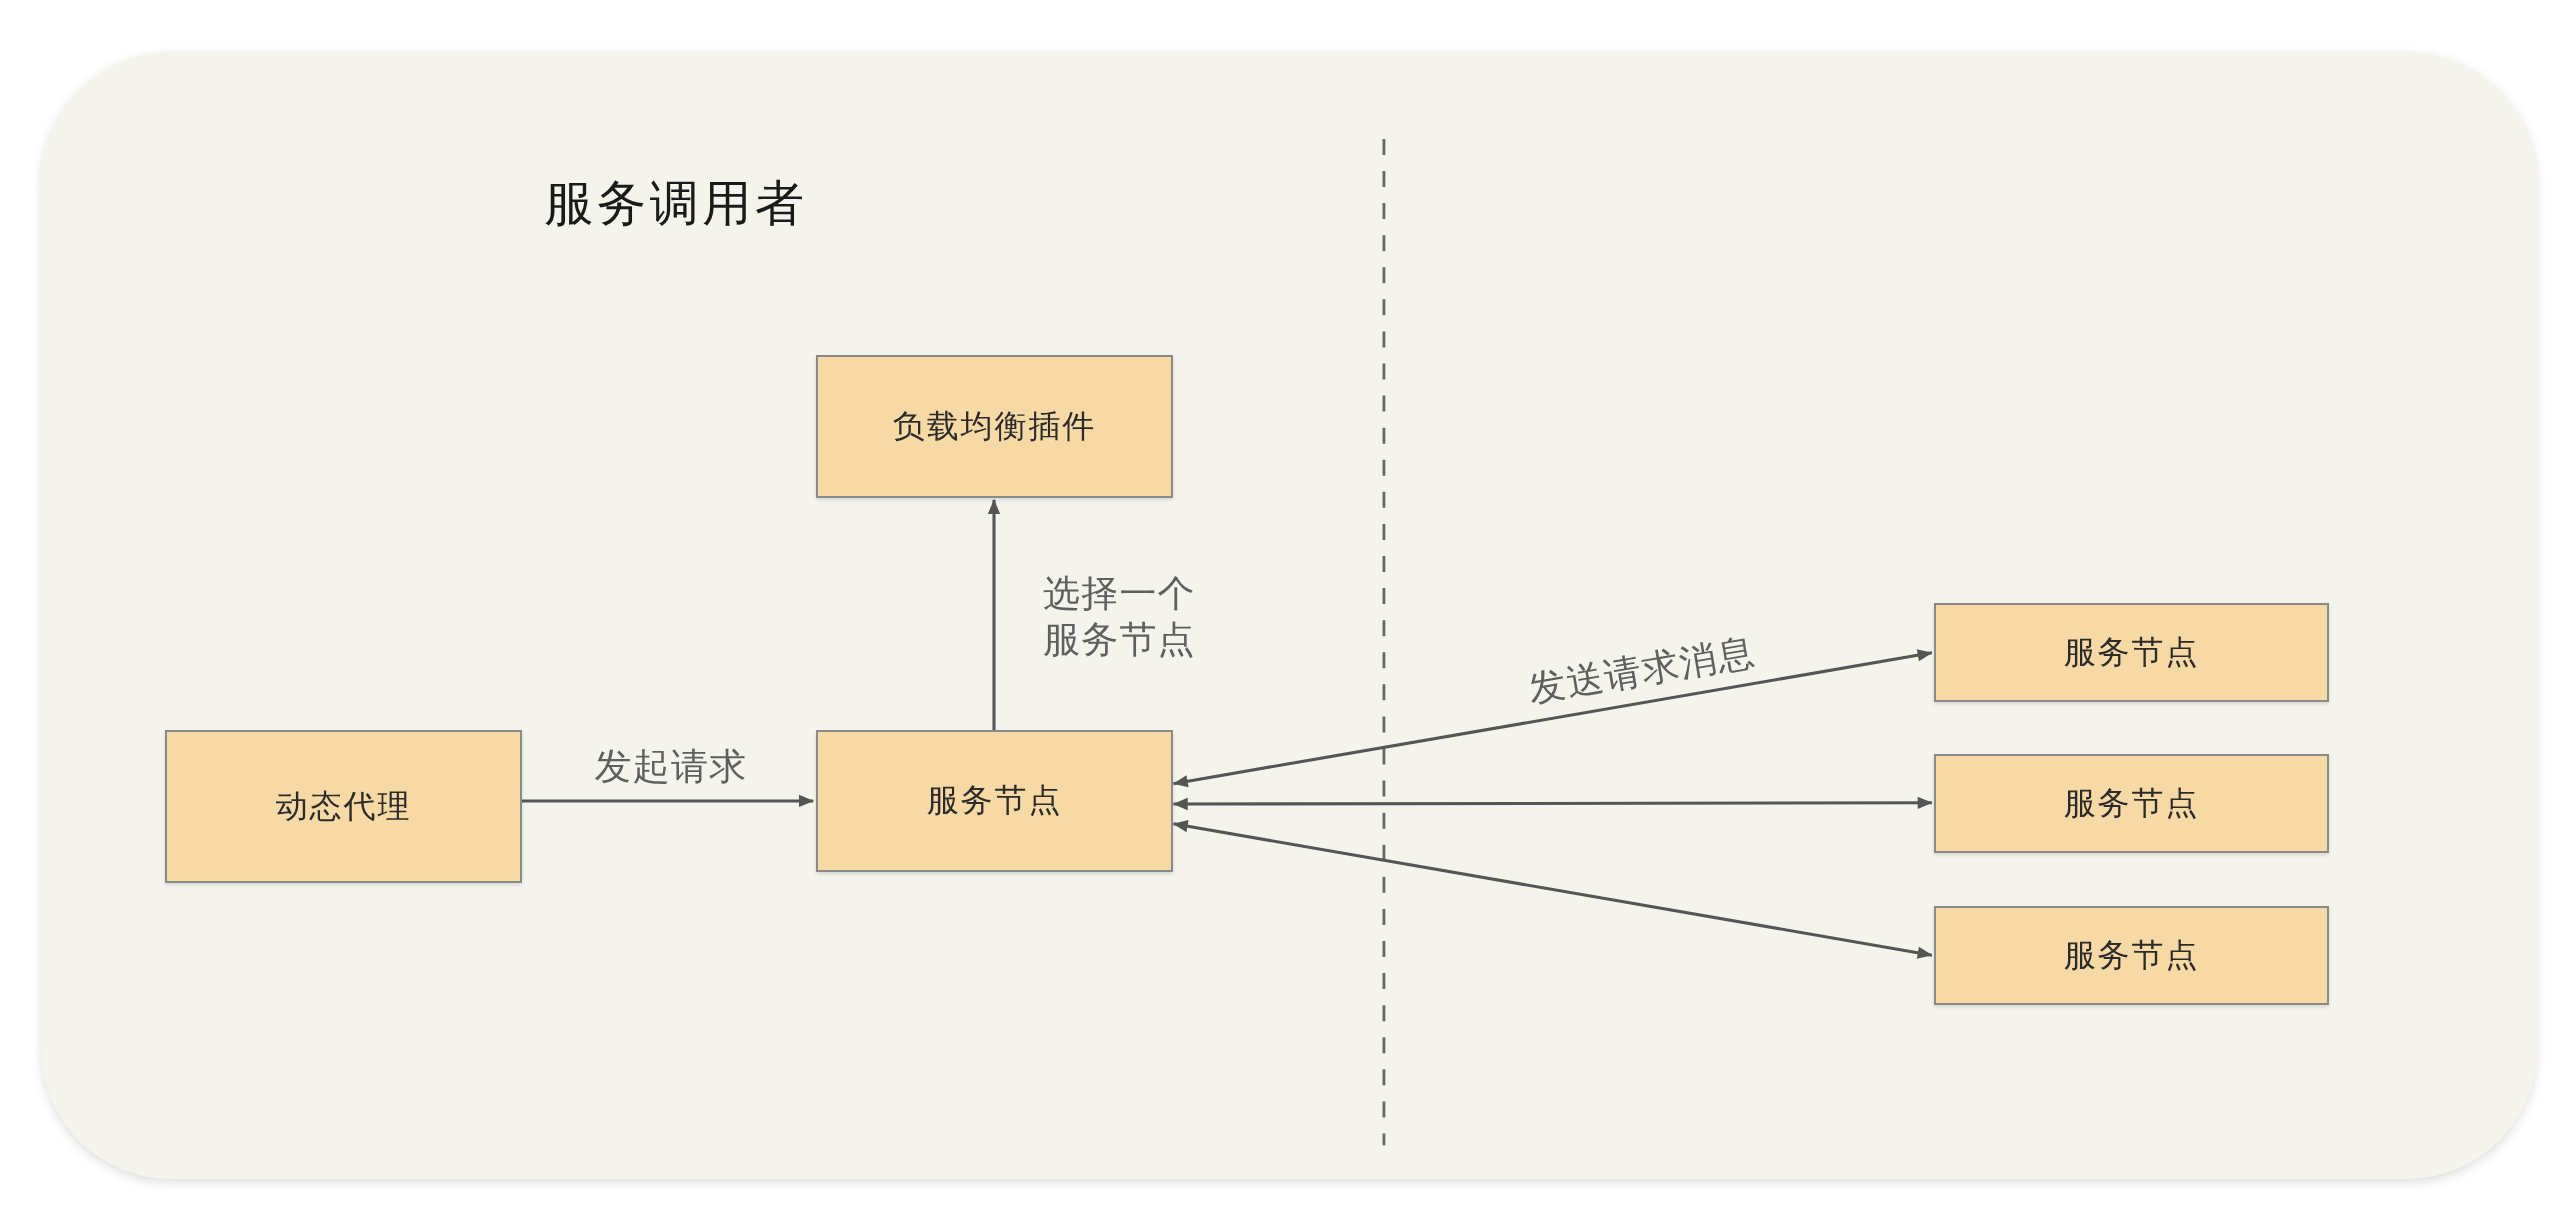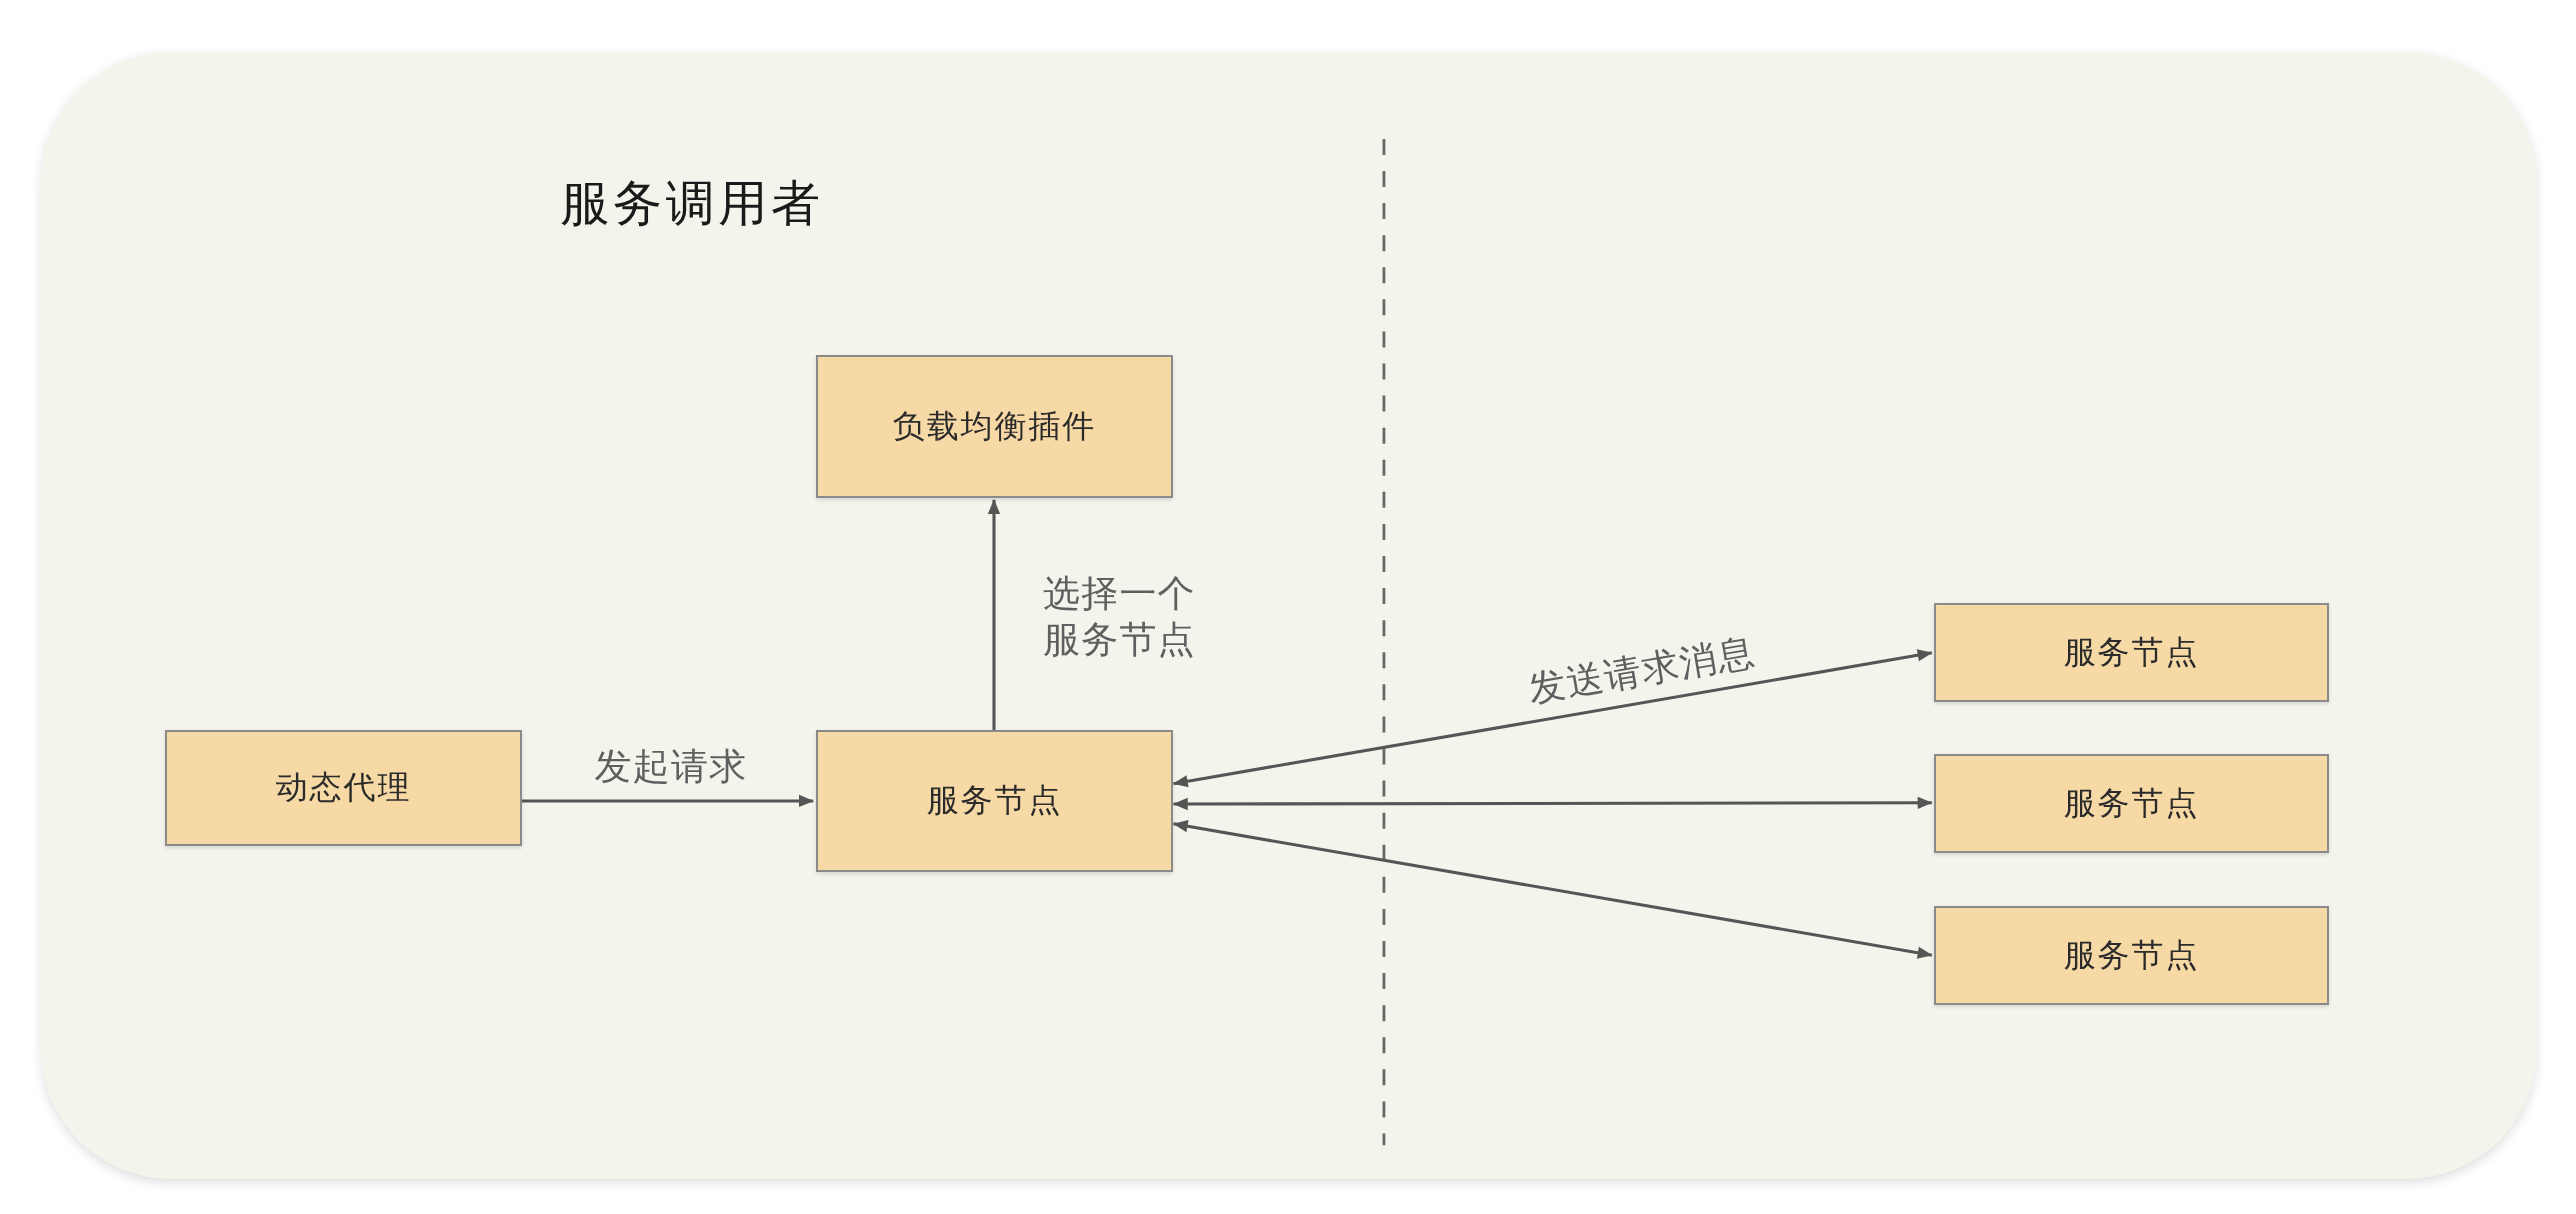--- a/index.html
+++ b/index.html
@@ -26,31 +26,31 @@
   .svg-layer{position:absolute;left:0;top:0;width:2576px;height:1215px;}
   .edge{stroke:var(--line-color);stroke-width:5;fill:none;}
   .divider{stroke:#666666;stroke-width:4.5;stroke-dasharray:26 26;fill:none;}
   .arrowhead{fill:var(--line-color);}
 
   .section-title{
     position:absolute;transform:translate(-50%,-50%);
     font-size:49px;font-weight:500;letter-spacing:3.7px;color:var(--title-text);
     white-space:nowrap;
   }
-  .title-caller{left:676px;top:204px;margin-left:16px;}
+  .title-caller{left:676px;top:204px;}
   .title-cluster{left:1907px;top:204px;}
 
   .box{
     position:absolute;display:flex;align-items:center;justify-content:center;
     background:var(--box-fill);border:2.5px solid var(--box-border);
     color:var(--box-text);font-size:32px;font-weight:500;letter-spacing:1.9px;
     white-space:nowrap;box-shadow:0 1.9px 3.7px rgba(0,0,0,0.12);
   }
   .box-load-balancer{left:816px;top:355px;width:357px;height:143px;}
-  .box-dynamic-proxy{left:165px;top:730px;width:357px;height:116px;}
+  .box-dynamic-proxy{left:165px;top:730px;width:357px;height:153px;}
   .box-cluster-manager{left:816px;top:730px;width:357px;height:142px;}
   .box-service-node{left:1934px;width:395px;height:99px;}
   .box-service-node.n1{top:603px;}
   .box-service-node.n2{top:754px;}
   .box-service-node.n3{top:906px;}
 
   .edge-label{
     position:absolute;color:var(--label-text);font-size:37px;letter-spacing:1.2px;
     white-space:nowrap;line-height:46px;
   }

